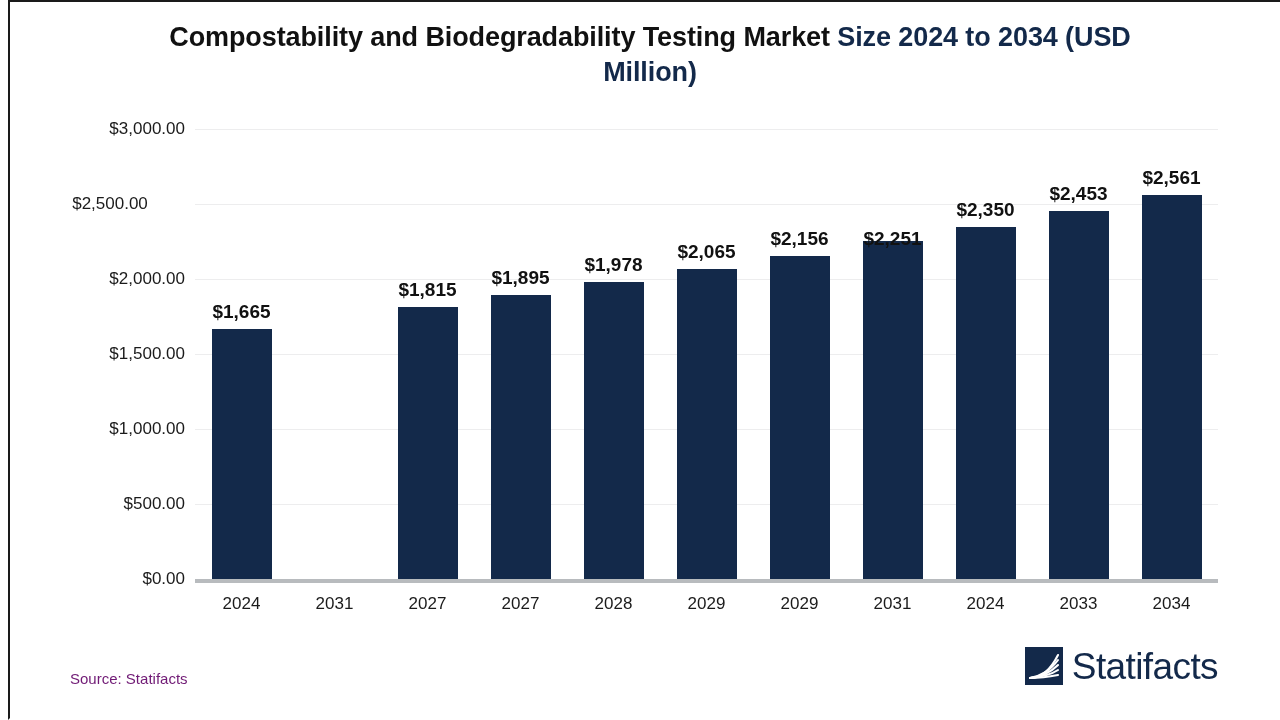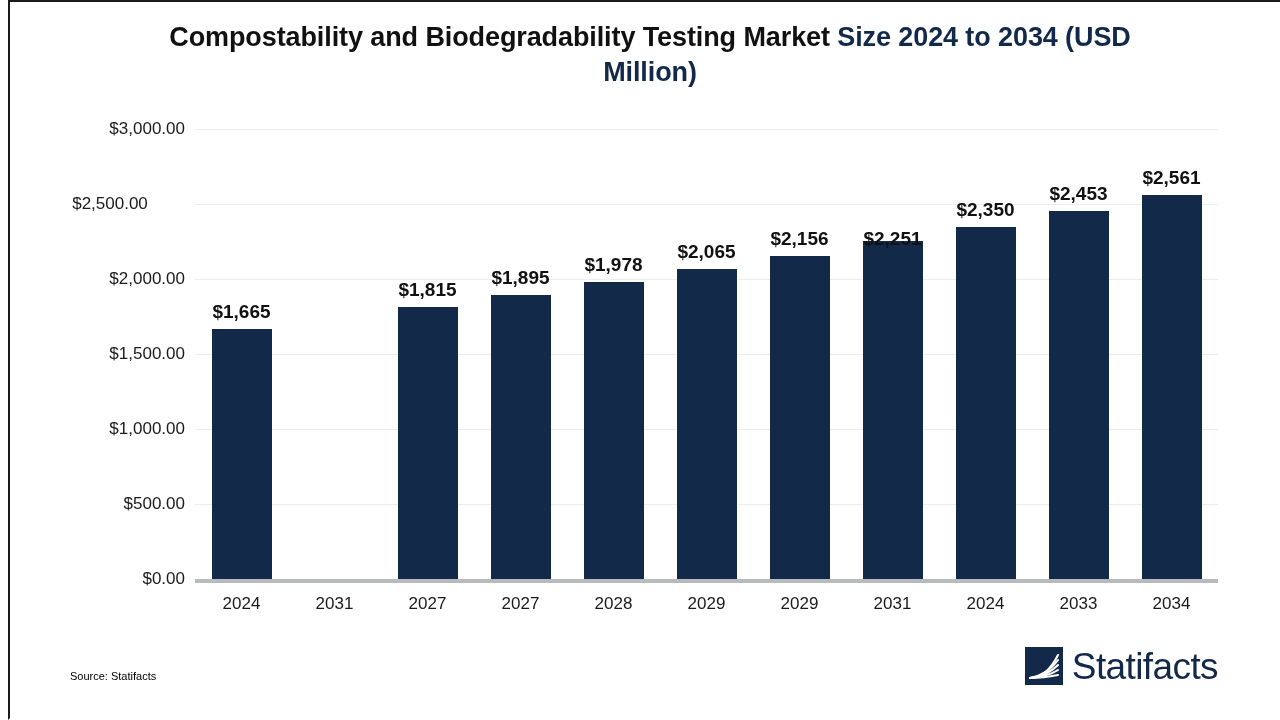--- a/index.html
+++ b/index.html
@@ -126,22 +126,22 @@
     font-size: 17px;
     color: #1b1b1b;
     white-space: nowrap;
   }
 
   
   #source-note {
     position: absolute;
     left: 60px;
     top: 668px;
-    font-size: 11px;
-    color: #000000;
+    font-size: 15px;
+    color: #701a75;
   }
   #brand {
     position: absolute;
     right: 68px;
     top: 645px;
     display: flex;
     align-items: center;
     gap: 9px;
   }
   #brand-mark { display: block; }

